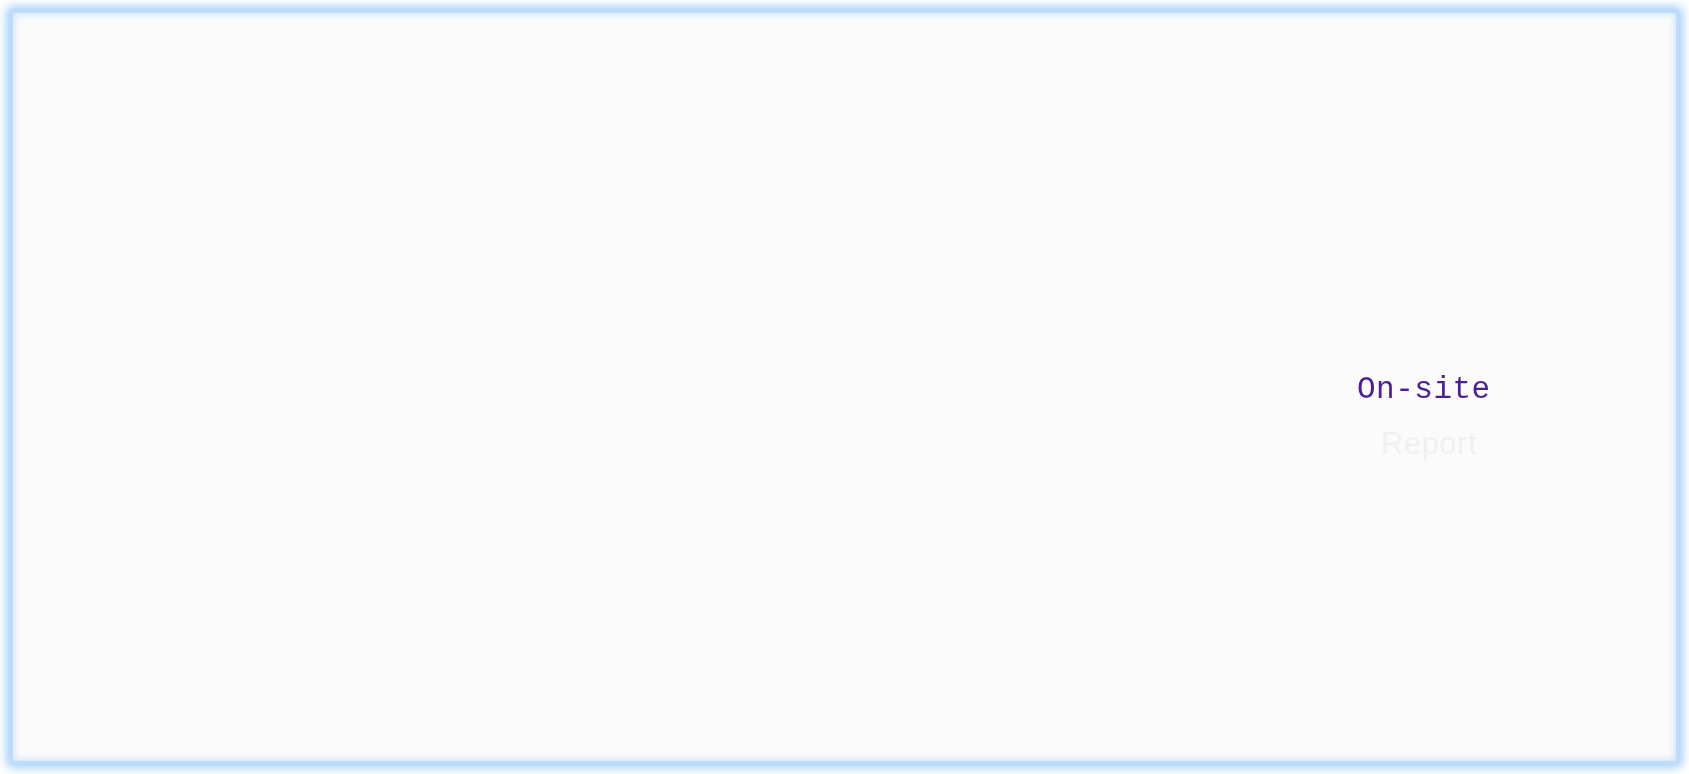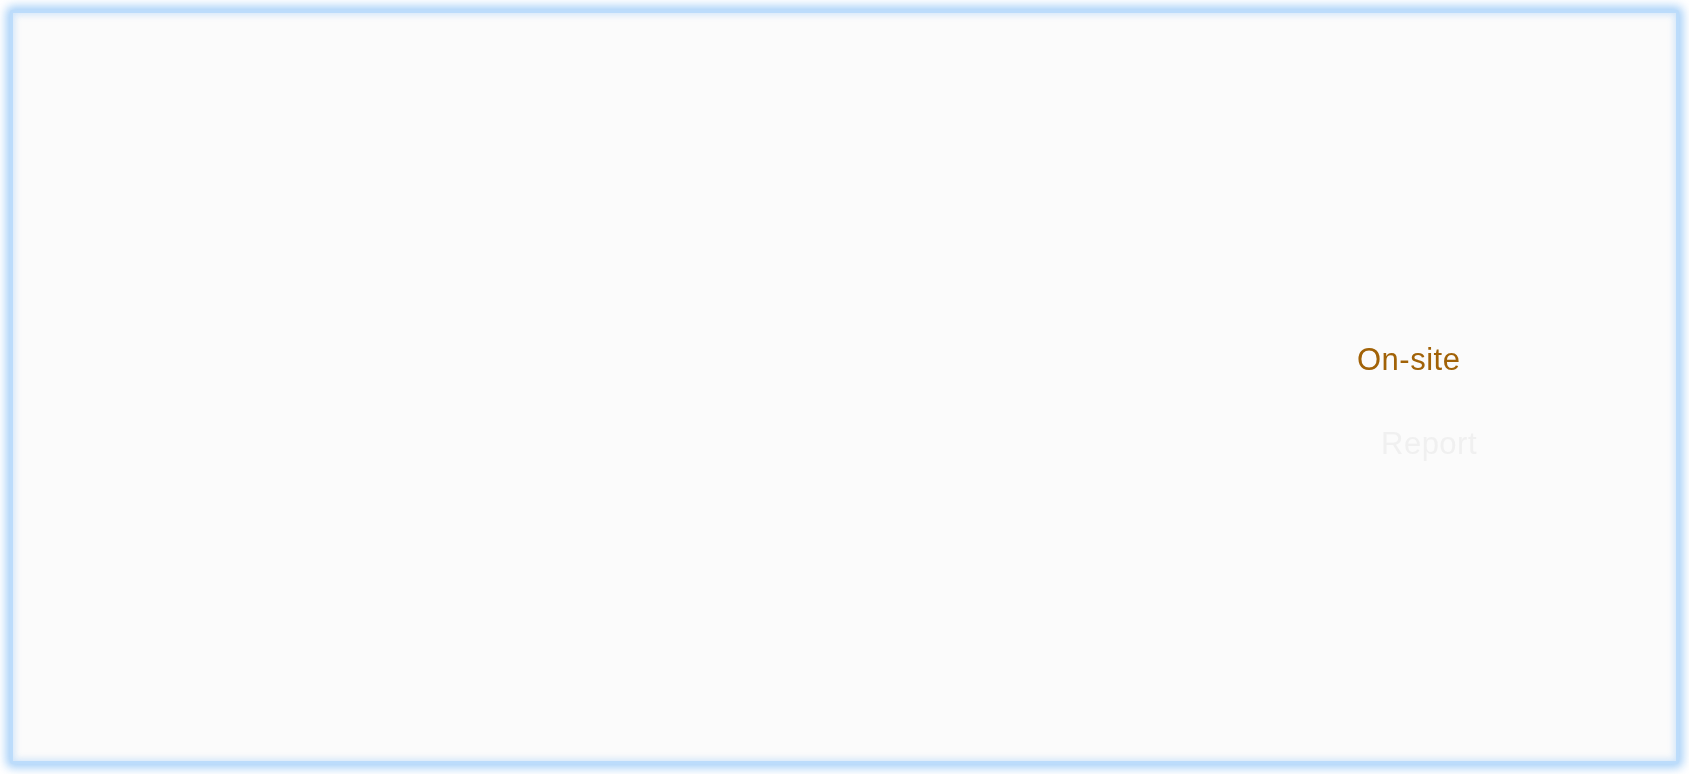--- a/index.html
+++ b/index.html
@@ -98,21 +98,21 @@
     position: absolute;
     color: #f2f2f2;
     font-size: 31px;
     line-height: 1;
     font-weight: 400;
     letter-spacing: 0.5px;
     white-space: nowrap;
     pointer-events: none;
     z-index: 5;
   }
-  #ov-onsite { left: 1357px; top: 344px; color: #a16207; }
+  #ov-onsite { left: 1357px; top: 374px; color: #4c1d95; font-family: Liberation Mono, monospace; }
   #ov-report { left: 1381px; top: 428px; color: #f0f0f0; }
 </style>
 </head>
 <body>
 
 <div class="page">
   <div class="canvas">
     <div id="panels-root">
         <div class="panel" style="left: 40px; top: 14px; width: 362px; height: 198px;">
           <div class="panel-title">计划停电管理</div>

